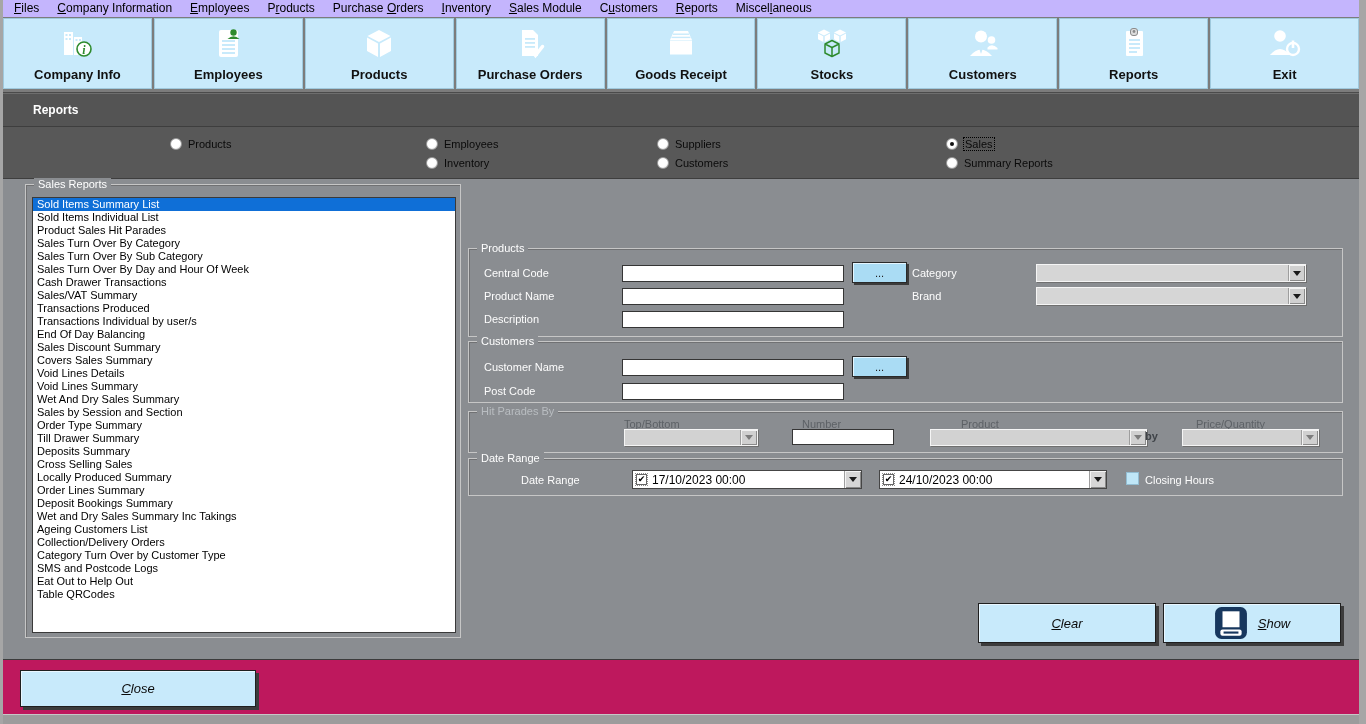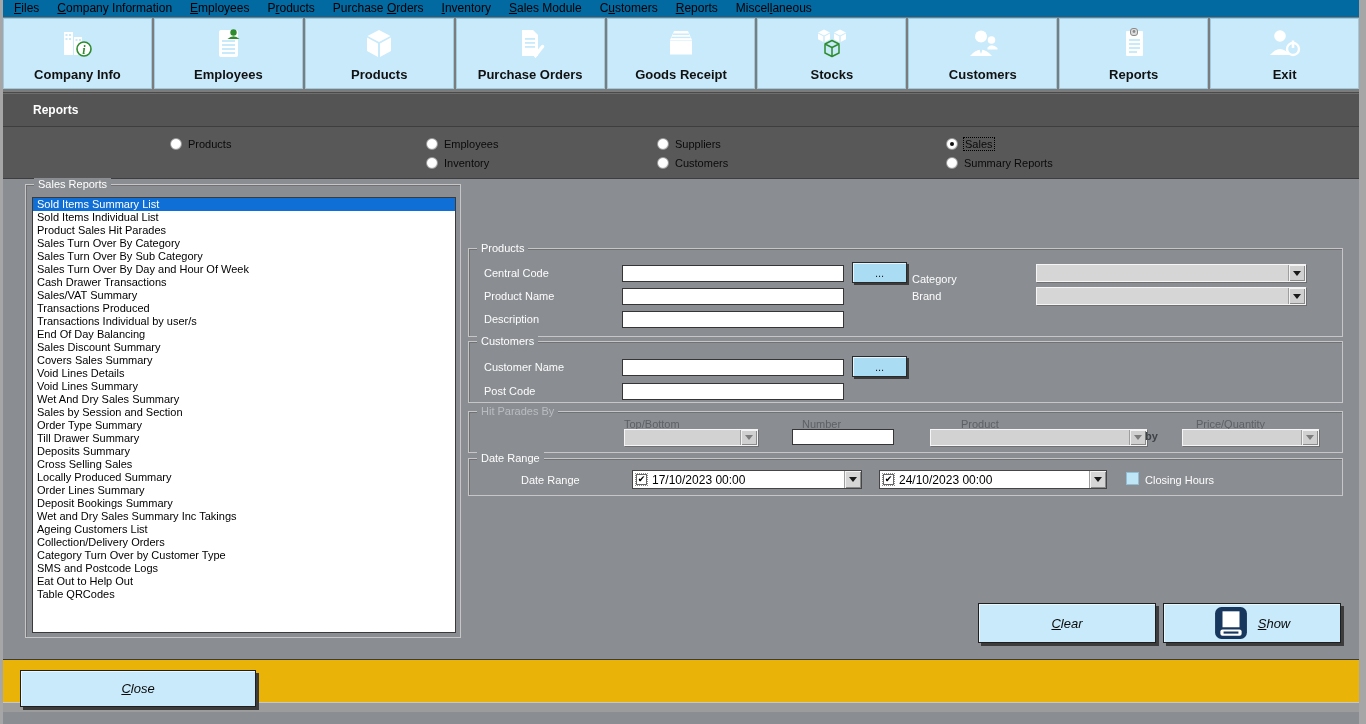--- a/index.html
+++ b/index.html
@@ -7,21 +7,21 @@
     --hl:#0f6fd7;
     --dark:#555555;
     --formbg:#8a8d91;
     --navy:#17375e;
   }
   *{margin:0;padding:0;box-sizing:border-box;}
   html,body{width:1366px;height:724px;overflow:hidden;}
   body{font-family:"Liberation Sans",sans-serif;background:#9c9c9c;}
   .window{width:1366px;height:724px;border-left:3px solid #a6a6a6;border-right:7px solid #a6a6a6;background:#8a8d91;position:relative;}
   
-  .menubar{height:17px;background:#0369a1;display:flex;align-items:center;font-size:12px;color:#000;padding-left:2px;}
+  .menubar{height:17px;background:#c4b5fd;display:flex;align-items:center;font-size:12px;color:#000;padding-left:2px;}
   .menu-item{padding:0 9px;height:17px;line-height:17px;cursor:default;white-space:nowrap;}
   
   .toolbar{height:76px;background:#7c7c7c;display:flex;gap:2px;padding:1px 0 3px 0;border-bottom:1px solid #4b4b4b;}
   .tool-btn{flex:1 1 0;background:var(--blue);display:flex;flex-direction:column;align-items:center;justify-content:flex-end;padding-bottom:6px;border:1px solid #9fc9dd;cursor:default;}
   .tool-icon{width:40px;height:38px;margin-bottom:2px;}
   .tool-label{font-size:13px;font-weight:bold;color:#111;white-space:nowrap;}
   
   .section-header{height:34px;background:#545454;border-top:1px solid #6e6e6e;border-bottom:1px solid #3e3e3e;display:flex;align-items:center;}
   .section-header span{color:#fff;font-weight:bold;font-size:12px;margin-left:30px;}
   
@@ -59,21 +59,21 @@
   .cbox{position:absolute;width:13px;height:13px;background:#bfe6f7;border:1px solid #93bdd2;}
   
   .listbox{position:absolute;left:6px;top:12px;width:424px;height:436px;background:#fff;border:1px solid #3a3a3a;overflow:hidden;}
   .list-item{height:13px;line-height:13px;font-size:11px;color:#000;padding-left:4px;white-space:nowrap;cursor:default;}
   .list-item.selected{background:var(--hl);color:#fff;}
   
   .action-btn{position:absolute;background:var(--blue);border:1px solid #1f1f1f;box-shadow:3px 3px 0 #3c3c3c, inset 1px 1px 0 #eaf7ff;display:flex;align-items:center;justify-content:center;gap:10px;font-size:13px;color:#0a0a0a;cursor:default;font-style:italic;}
   .action-btn u{text-decoration:underline;}
   .show-icon{width:34px;height:34px;flex:0 0 34px;}
   
-  .bottom-bar{height:43px;background:#eab308;border-top:1px solid #3c3c3c;position:relative;}
+  .bottom-bar{height:55px;background:#be185d;border-top:1px solid #3c3c3c;position:relative;}
   .bottom-strip{height:10px;background:#9c9c9c;border-top:1px solid #c7c7c7;}
 </style>
 </head>
 <body>
 
 <div class="window">
 
   <div class="menubar" id="menubar">
       <span class="menu-item"><u>F</u>iles</span>
       <span class="menu-item"><u>C</u>ompany Information</span>
@@ -265,21 +265,21 @@
           <div class="list-item">Eat Out to Help Out</div>
           <div class="list-item">Table QRCodes</div>
         </div>
     </div>
 
     <div class="group" style="left:465px;top:69px;width:875px;height:89px;">
       <span class="group-legend">Products</span>
       <span class="f-label" style="left:15px;top:18px;">Central Code</span>
       <input class="t-input" style="left: 153px; top: 16px; width: 222px;" value="">
       <div class="browse-btn" style="left:383px;top:13px;width:55px;">...</div>
-      <span class="f-label" style="left:443px;top:24px;text-align:center;">Category</span>
+      <span class="f-label" style="left:443px;top:18px;text-align:center;">Category</span>
       <div class="combo" style="left:567px;top:15px;width:270px;height:18px;">
         <span class="combo-text"></span>
         <span class="arrow-btn">
             <span class="arrow"></span>
           </span>
       </div>
       <span class="f-label" style="left:15px;top:41px;">Product Name</span>
       <input class="t-input" style="left: 153px; top: 39px; width: 222px;" value="">
       <span class="f-label" style="left:443px;top:41px;">Brand</span>
       <div class="combo" style="left:567px;top:38px;width:270px;height:18px;">

